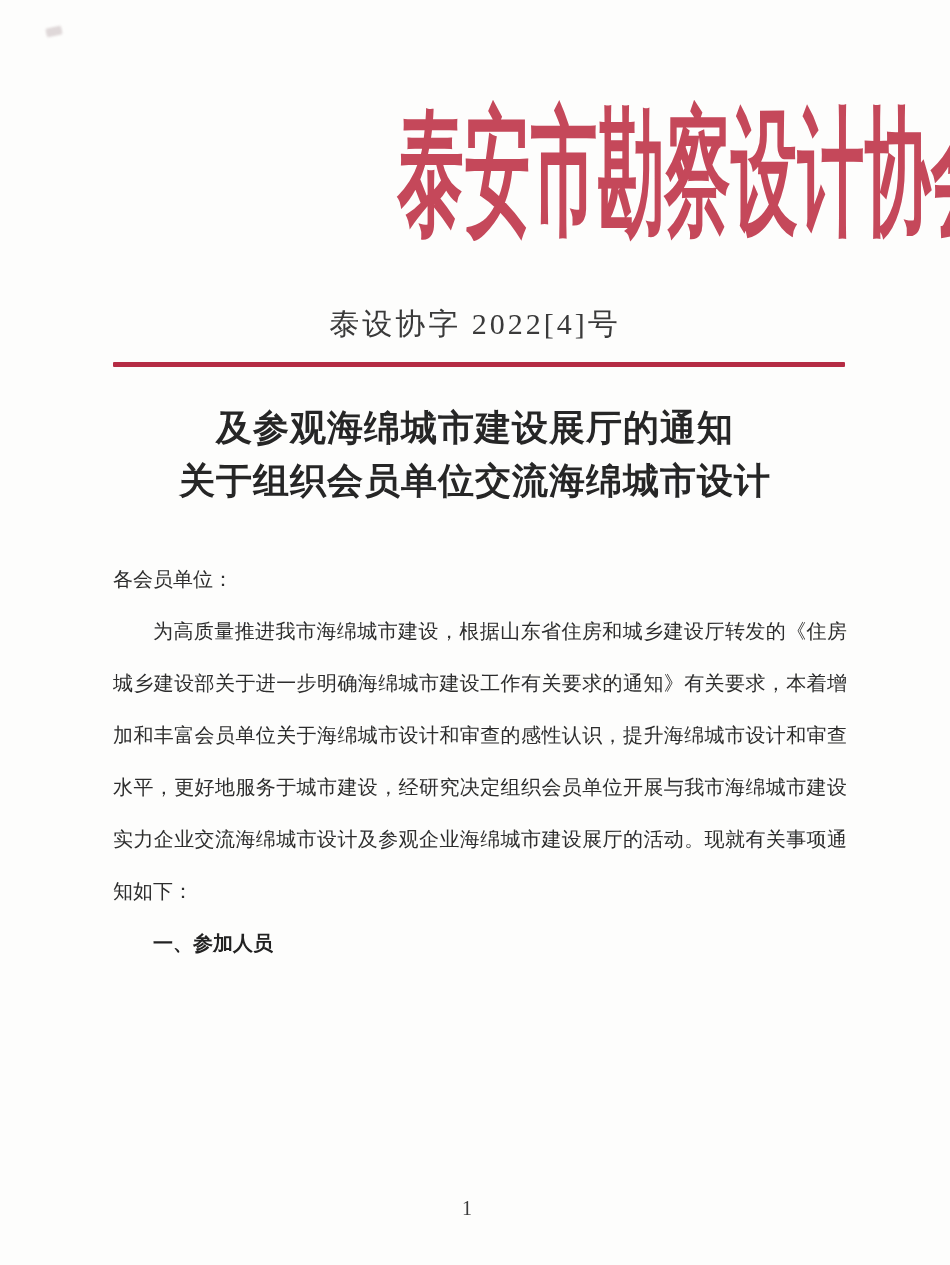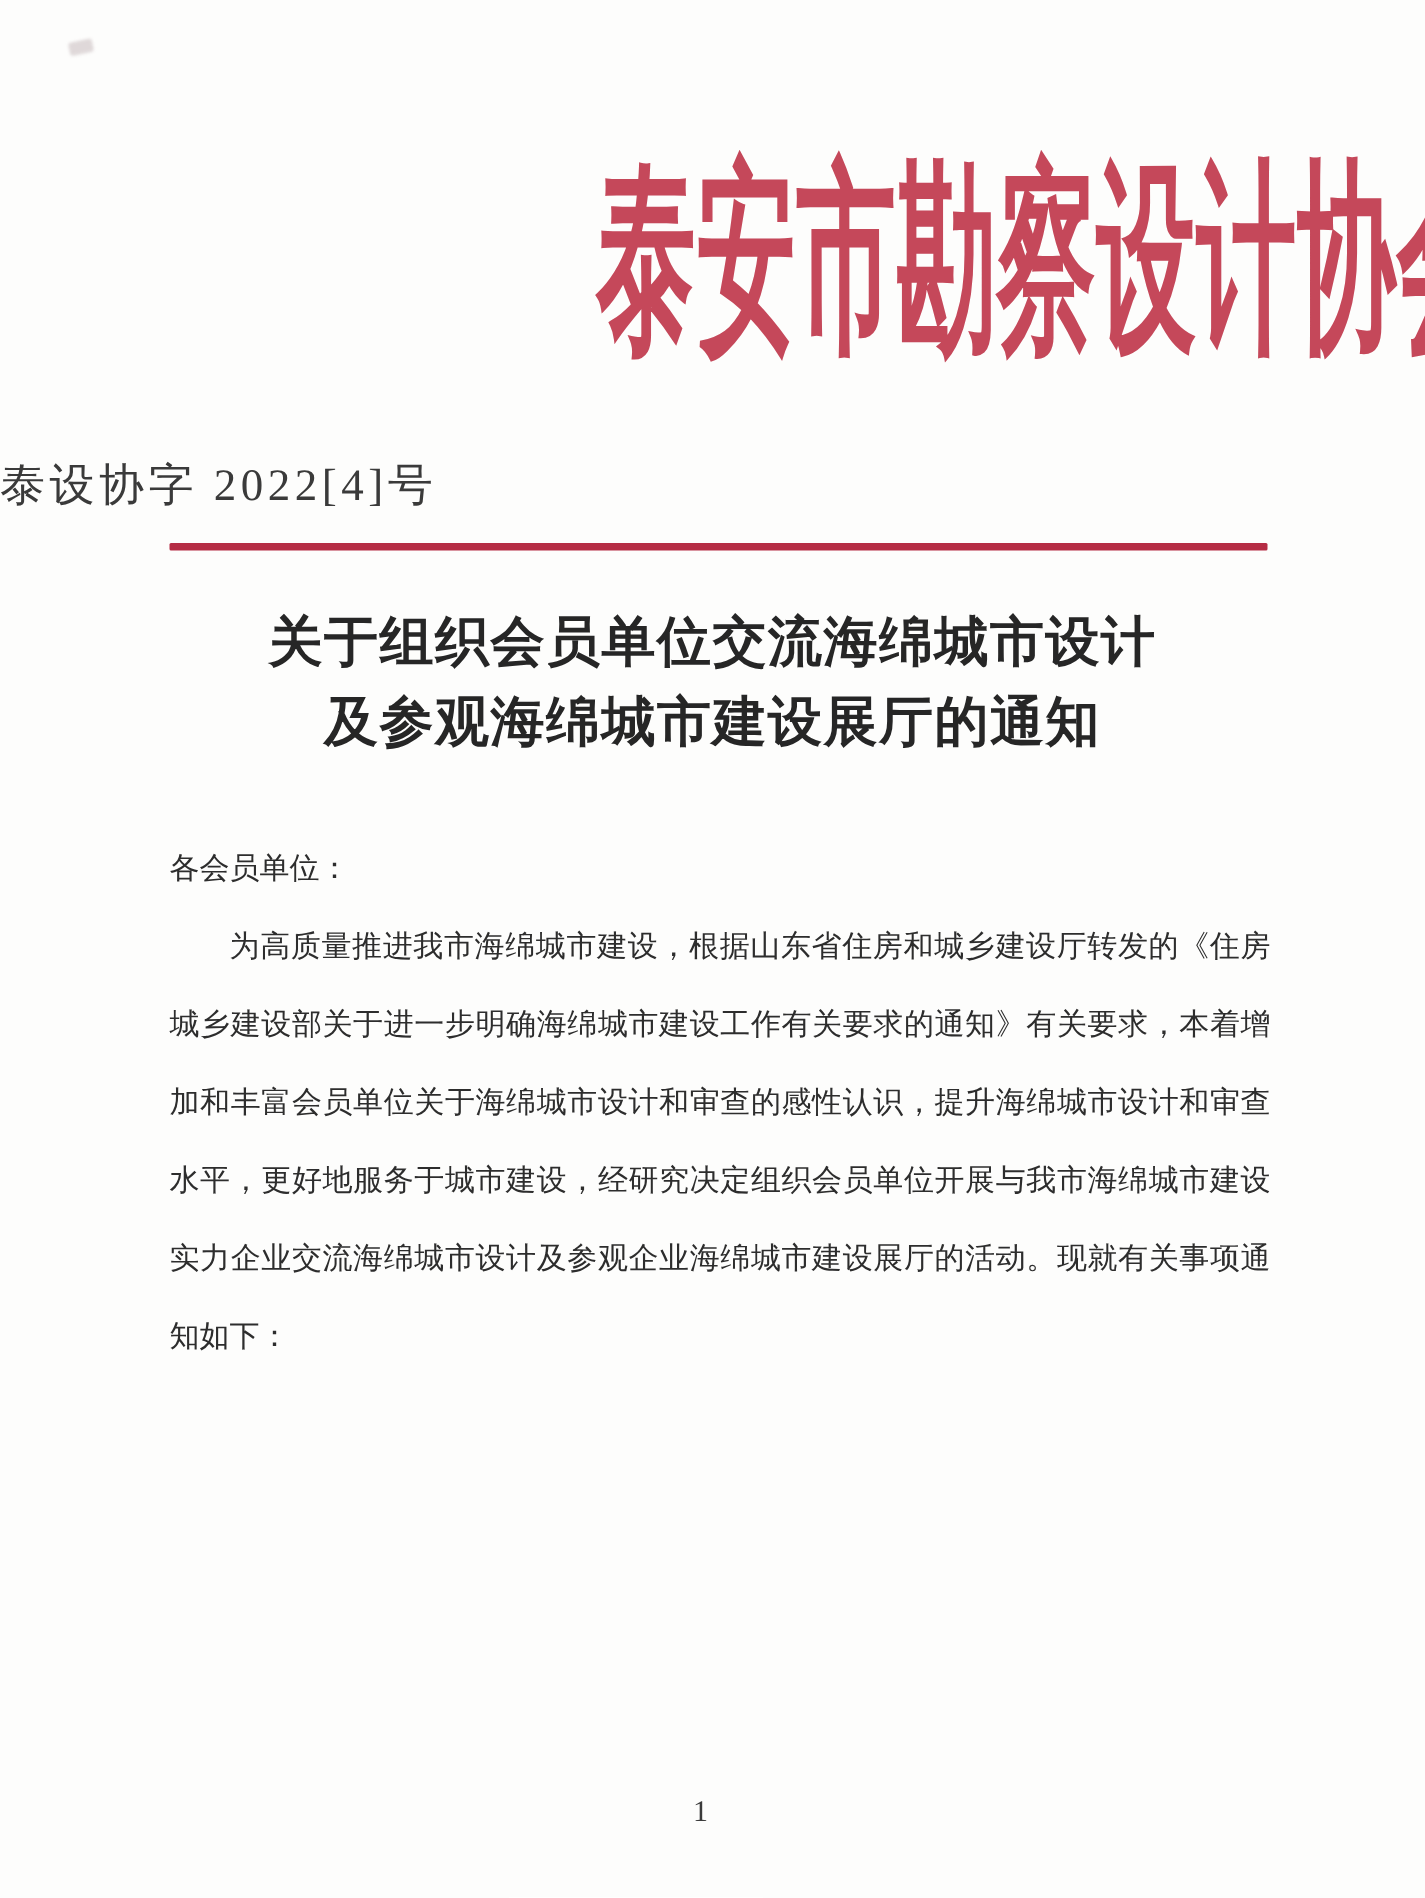--- a/index.html
+++ b/index.html
@@ -47,20 +47,21 @@
     letter-spacing: 1px;
     color: var(--header-red);
     transform: scaleX(0.48);
     transform-origin: center;
   }
   .doc-number {
     position: absolute;
     top: 306px;
     left: 0;
     width: 950px;
+    text-align: center;
     font-size: 30px;
     line-height: 36px;
     letter-spacing: 3px;
     color: #3a3a3a;
   }
   .red-rule {
     position: absolute;
     top: 362px;
     left: 113px;
     width: 732px;
@@ -119,24 +120,25 @@
 
   <div class="agency-header">
     <span class="agency-header-text">泰安市勘察设计协会文件</span>
   </div>
 
   <div class="doc-number">泰设协字 2022[4]号</div>
 
   <div class="red-rule"></div>
 
   <div class="doc-title">
+    <div>及参观海绵城市建设展厅的通知</div>
     <div>关于组织会员单位交流海绵城市设计</div>
-    <div>及参观海绵城市建设展厅的通知</div>
   </div>
 
   <div class="doc-body">
     <p>各会员单位：</p>
     <p class="indent">为高质量推进我市海绵城市建设，根据山东省住房和城乡建设厅转发的《住房城乡建设部关于进一步明确海绵城市建设工作有关要求的通知》有关要求，本着增加和丰富会员单位关于海绵城市设计和审查的感性认识，提升海绵城市设计和审查水平，更好地服务于城市建设，经研究决定组织会员单位开展与我市海绵城市建设实力企业交流海绵城市设计及参观企业海绵城市建设展厅的活动。现就有关事项通知如下：</p>
+    <p class="indent section-heading">一、参加人员</p>
   </div>
 
   <div class="page-number">1</div>
 
 </div>
 
 </body></html>

